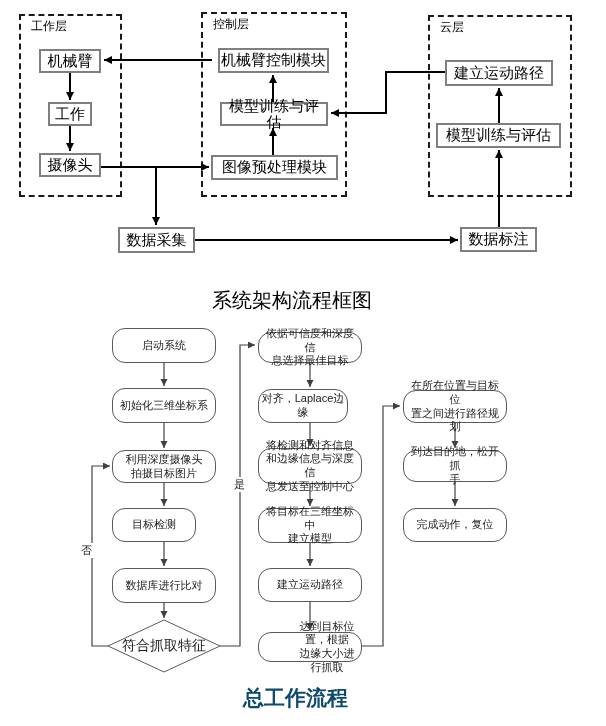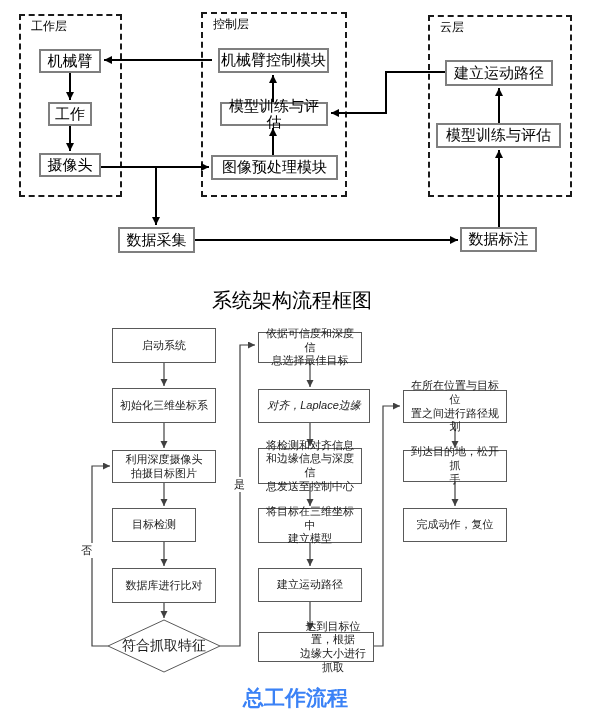--- a/index.html
+++ b/index.html
@@ -4,29 +4,29 @@
 <style>
   html,body{margin:0;padding:0;background:#ffffff;}
   .canvas{position:relative;width:606px;height:726px;background:#fff;
           font-family:"Liberation Sans",sans-serif;color:#000;overflow:hidden;}
   .layer{position:absolute;border:2px dashed #1a1a1a;background:transparent;z-index:0;}
   .ly-label{position:absolute;top:2px;left:8px;font-size:12px;color:#000;background:#fff;padding:0 2px;font-family:Liberation Mono, monospace;}
   .wires{position:absolute;left:0;top:0;z-index:1;}
   .abox{position:absolute;border:2px solid #7f7f7f;background:#fff;display:flex;
         align-items:center;justify-content:center;font-size:15px;color:#000;
         text-align:center;z-index:2;box-sizing:border-box;line-height:1.1;}
-  .fbox{position:absolute;border:1px solid #595959;border-radius:0;background:#fff;
+  .fbox{position:absolute;border:1px solid #595959;border-radius:13px;background:#fff;
         display:flex;align-items:center;justify-content:center;font-size:11px;color:#1a1a1a;
         text-align:center;white-space:pre-line;line-height:1.25;z-index:2;box-sizing:border-box;
         padding:1px 2px;}
   .dlabel{position:absolute;z-index:2;display:flex;align-items:center;justify-content:center;
         font-size:14px;color:#1a1a1a;text-align:center;}
   .blabel{position:absolute;z-index:3;font-size:11px;color:#1a1a1a;background:#fff;padding:0 1px;}
   .title1{position:absolute;left:212px;top:287px;font-size:20px;color:#000;z-index:2;}
-  .title2{position:absolute;left:243px;top:684px;font-size:21px;font-weight:bold;color:#3b82f6;z-index:2;}
+  .title2{position:absolute;left:243px;top:684px;font-size:21px;font-weight:bold;color:#0c4a6e;z-index:2;}
 </style>
 </head>
 <body>
 
 <div class="canvas">
 
   <div class="layer" style="left:19px;top:14px;width:99px;height:179px;">
     <span class="ly-label">工作层</span>
   </div>
   <div class="layer" style="left:201px;top:12px;width:142px;height:181px;">
@@ -96,28 +96,28 @@
   <div class="fbox" style="left:112px;top:450px;width:104px;height:33px;">利用深度摄像头
 拍摄目标图片</div>
   <div class="fbox" style="left:112px;top:508px;width:84px;height:34px;">目标检测</div>
   <div class="fbox" style="left:112px;top:568px;width:104px;height:35px;">数据库进行比对</div>
   <div class="dlabel" style="left:118px;top:633px;width:92px;height:26px;">符合抓取特征</div>
   <div class="blabel" style="left:80px;top:543px;">否</div>
   <div class="blabel" style="left:233px;top:477px;">是</div>
 
   <div class="fbox" style="left:258px;top:332px;width:104px;height:31px;">依据可信度和深度信
 息选择最佳目标</div>
-  <div class="fbox" style="left:258px;top:389px;width:112px;height:34px;font-style:italic;">对齐，Laplace边缘</div>
+  <div class="fbox" style="left:258px;top:389px;width:90px;height:34px;">对齐，Laplace边缘</div>
   <div class="fbox" style="left:258px;top:448px;width:104px;height:36px;">将检测和对齐信息
 和边缘信息与深度信
 息发送至控制中心</div>
   <div class="fbox" style="left:258px;top:508px;width:104px;height:35px;">将目标在三维坐标中
 建立模型</div>
   <div class="fbox" style="left:258px;top:568px;width:104px;height:34px;">建立运动路径</div>
-  <div class="fbox" style="left:258px;top:632px;width:116px;height:30px;padding-left:36px;">达到目标位置，根据
+  <div class="fbox" style="left:258px;top:632px;width:104px;height:30px;padding-left:36px;">达到目标位置，根据
 边缘大小进行抓取</div>
 
   <div class="fbox" style="left:403px;top:390px;width:104px;height:33px;">在所在位置与目标位
 置之间进行路径规划</div>
   <div class="fbox" style="left:403px;top:450px;width:104px;height:32px;">到达目的地，松开抓
 手</div>
   <div class="fbox" style="left:403px;top:508px;width:104px;height:34px;">完成动作，复位</div>
 
   <div class="title2">总工作流程</div>
 

